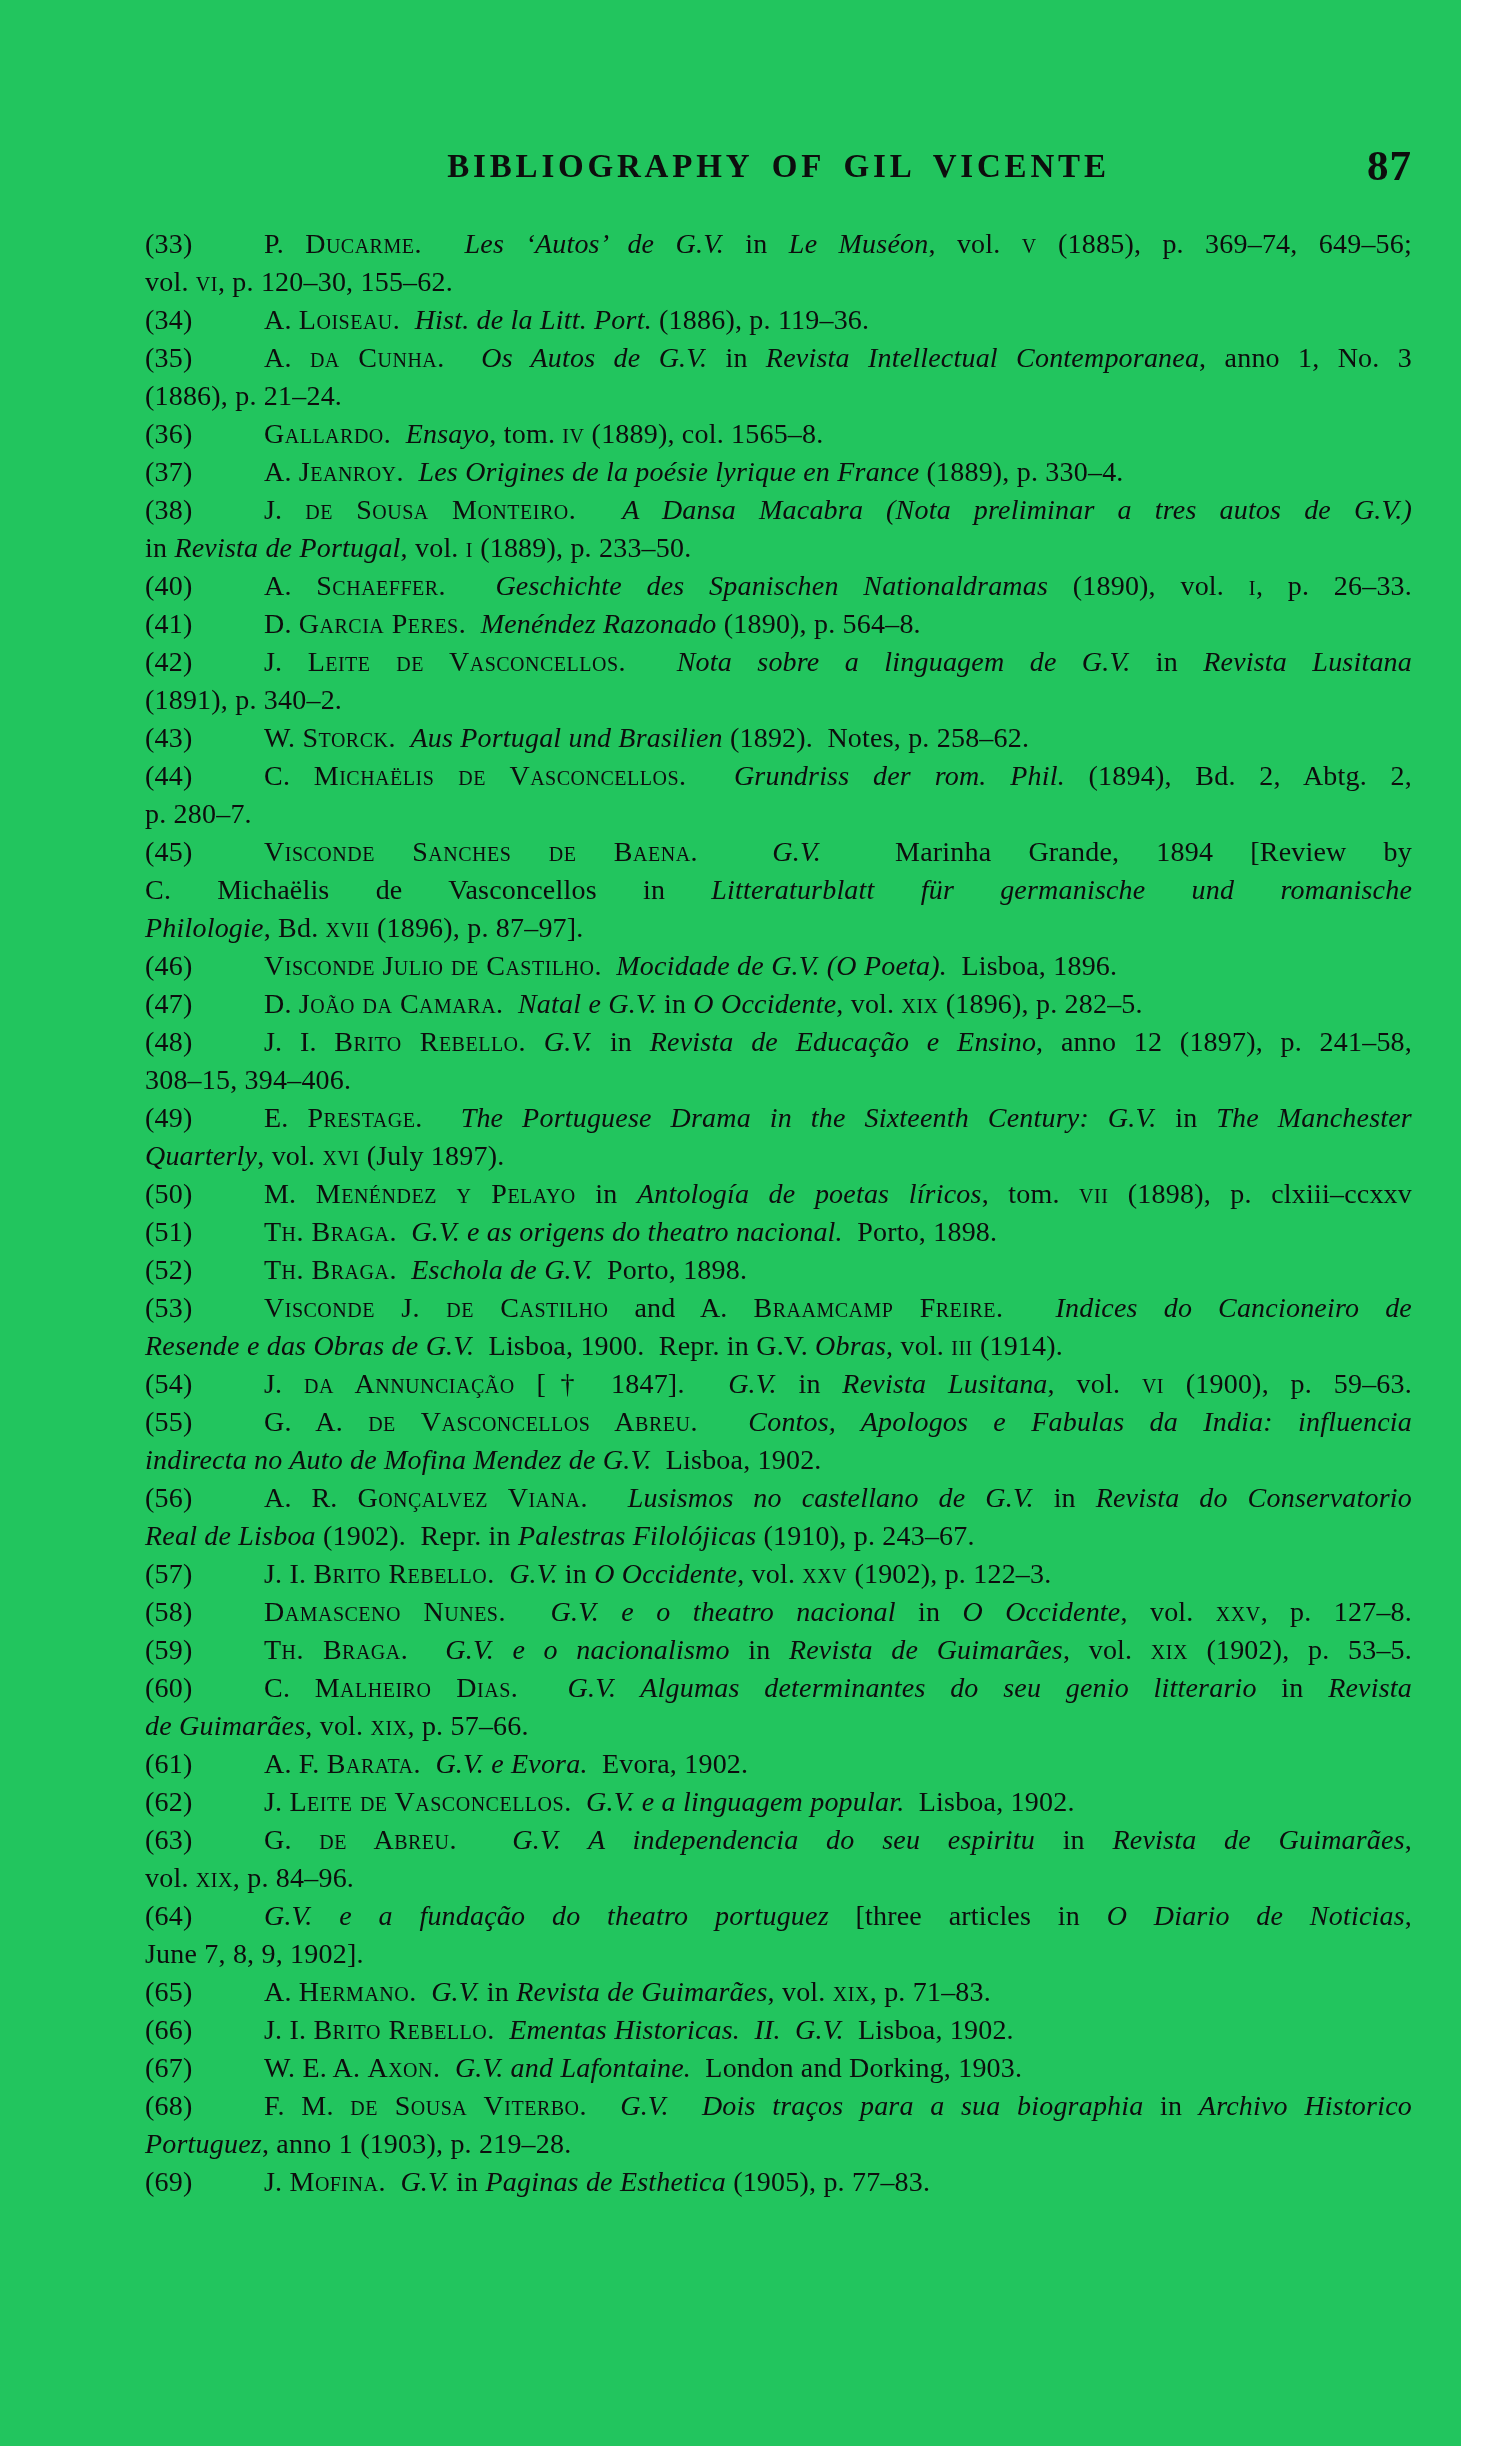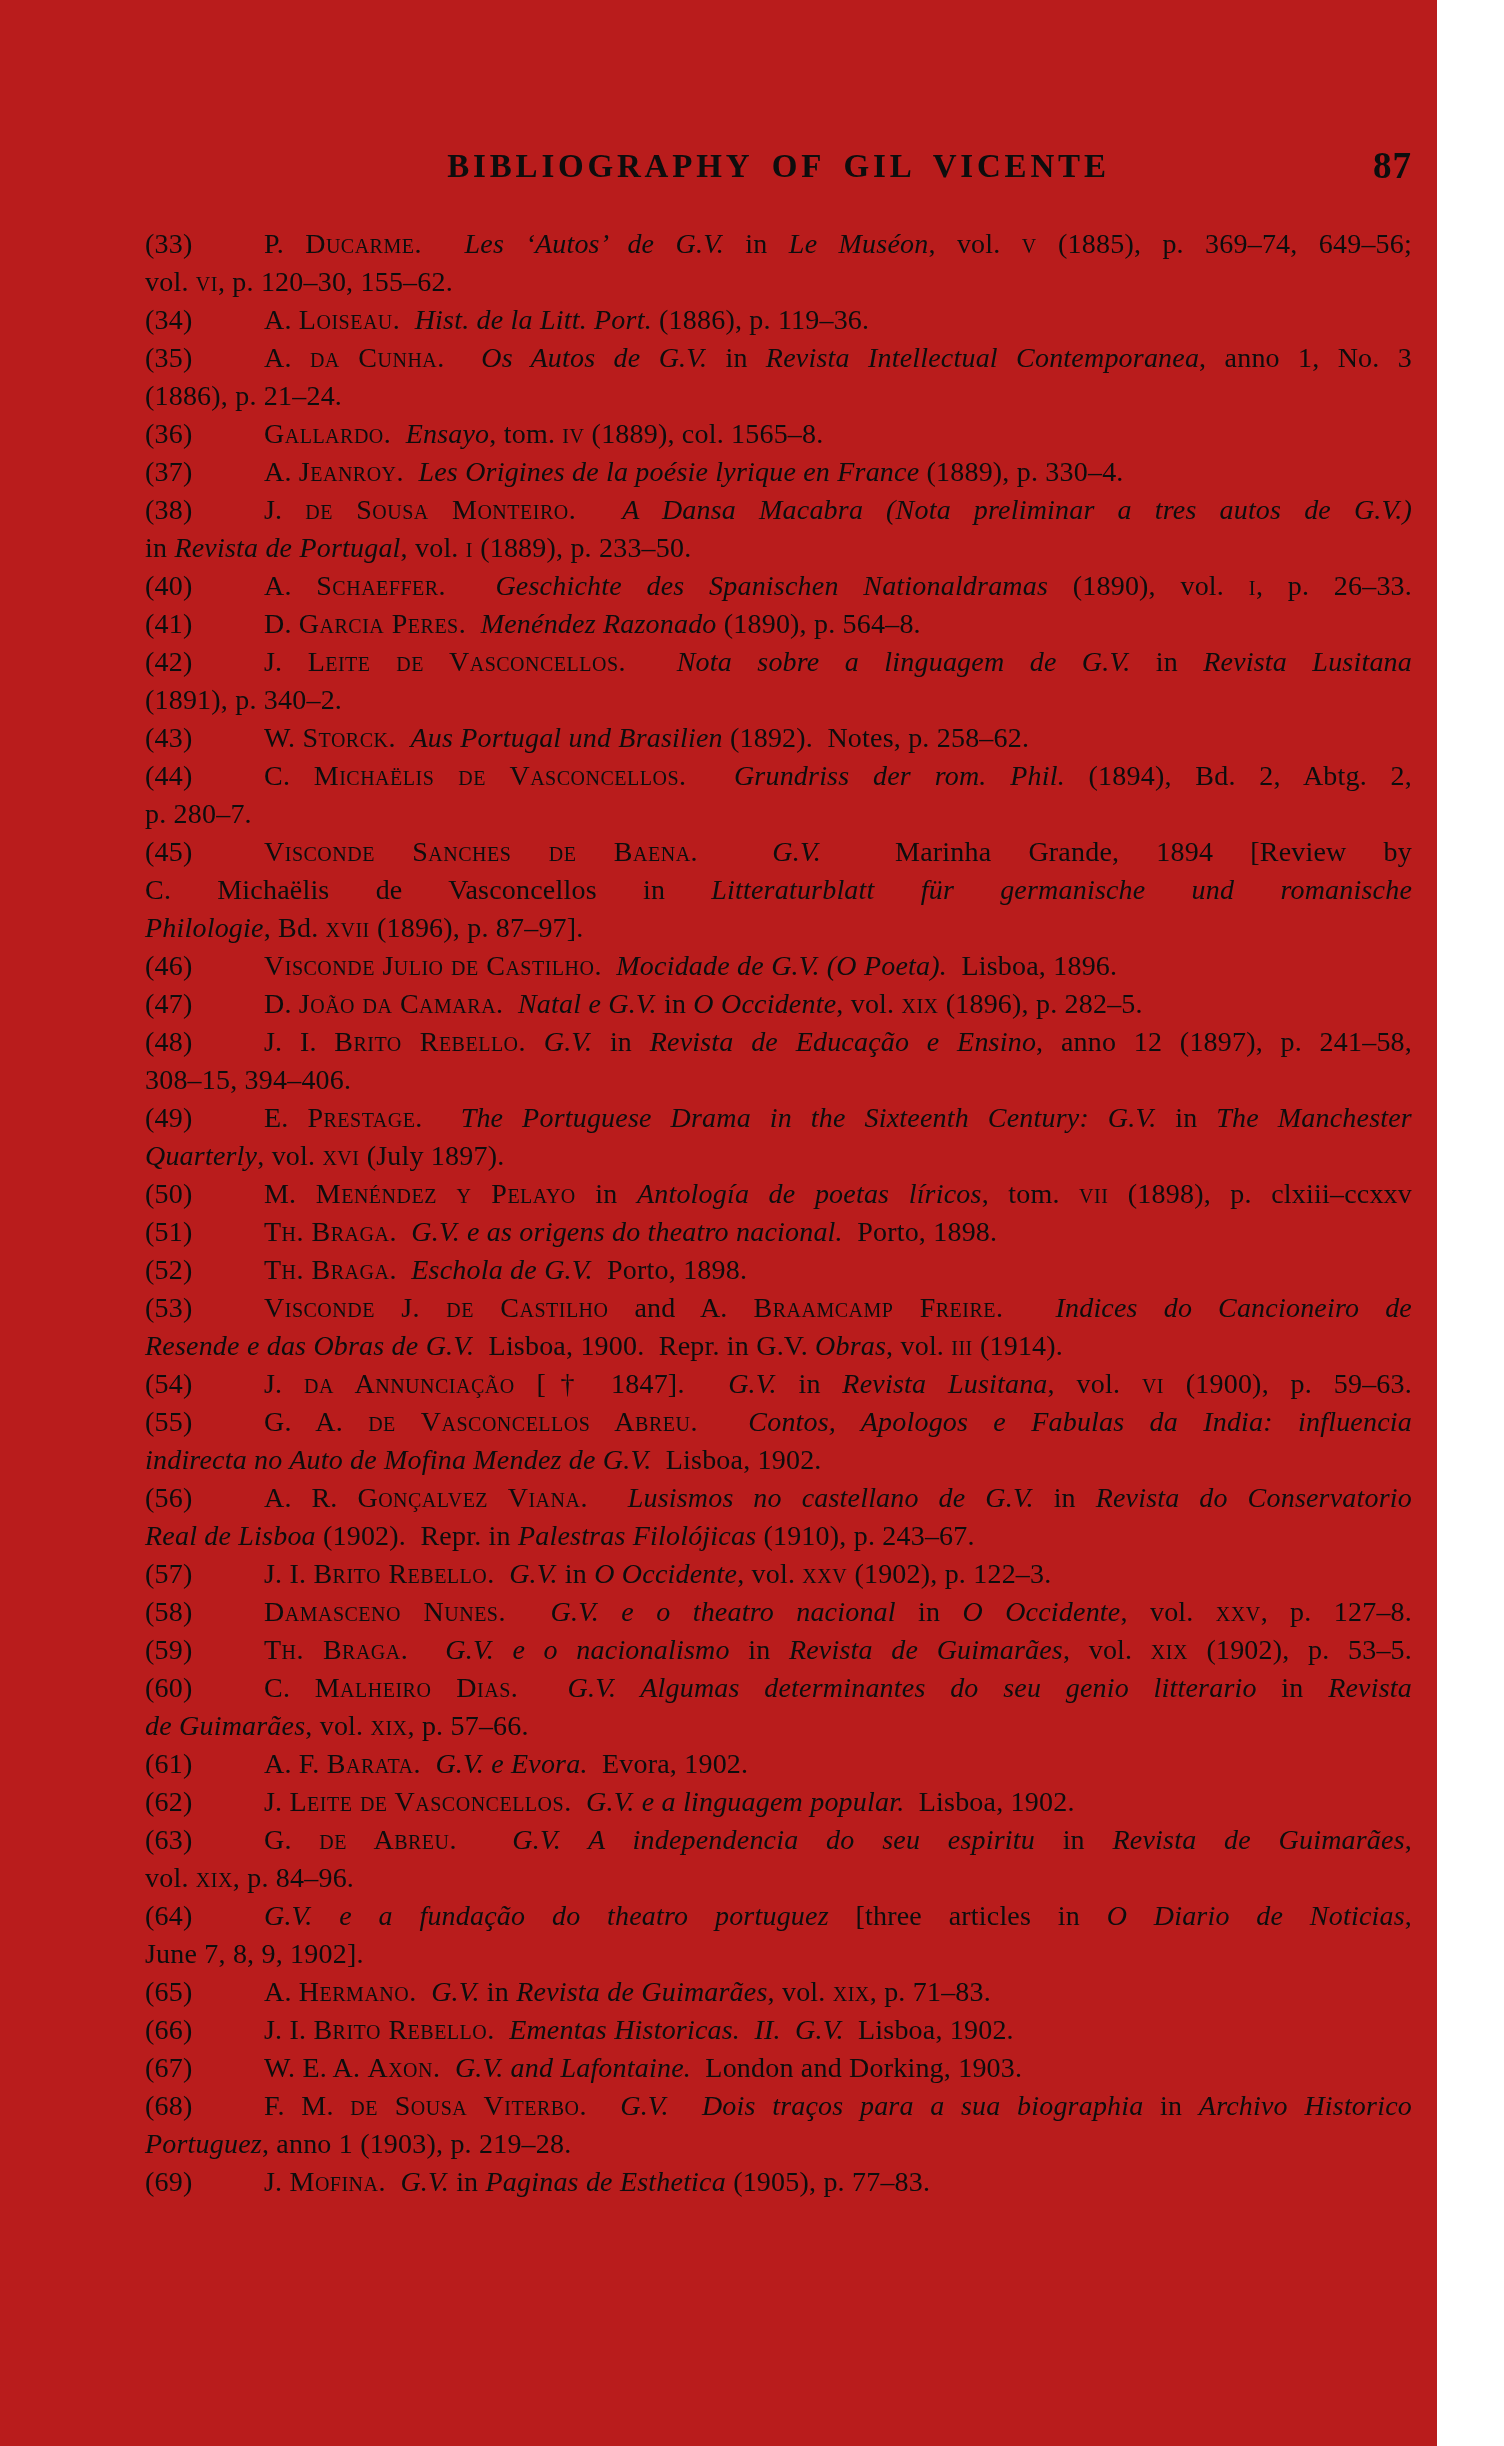--- a/index.html
+++ b/index.html
@@ -1,24 +1,25 @@
 <!DOCTYPE html>
 <html><head>
 <meta charset="utf-8">
 <style>
   html, body { margin: 0; padding: 0; background: #ffffff; }
   .page {
     position: relative;
     width: 1437px;
     height: 2446px;
-    background: #b91c1c;
+    background: #22c55e;
     color: #0d0d0d;
     font-family: "Liberation Serif", "DejaVu Serif", serif;
     font-size: 28px;
     overflow: hidden;
+    padding-left: 24px;
   }
   .header {
     position: absolute;
     top: 147px;
     left: 145px;
     width: 1267px;
     height: 40px;
   }
   .title {
     text-align: center;
@@ -26,21 +27,21 @@
     font-size: 33px;
     line-height: 38px;
     letter-spacing: 3.8px;
     word-spacing: 7.6px;
   }
   .pagenum {
     position: absolute;
     right: 0;
     top: 0;
     font-weight: 700;
-    font-size: 37px;
+    font-size: 43px;
     line-height: 38px;
     letter-spacing: 1px;
   }
   .content {
     position: absolute;
     top: 225px;
     left: 145px;
     width: 1267px;
     line-height: 38px;
     letter-spacing: 0.2px;

